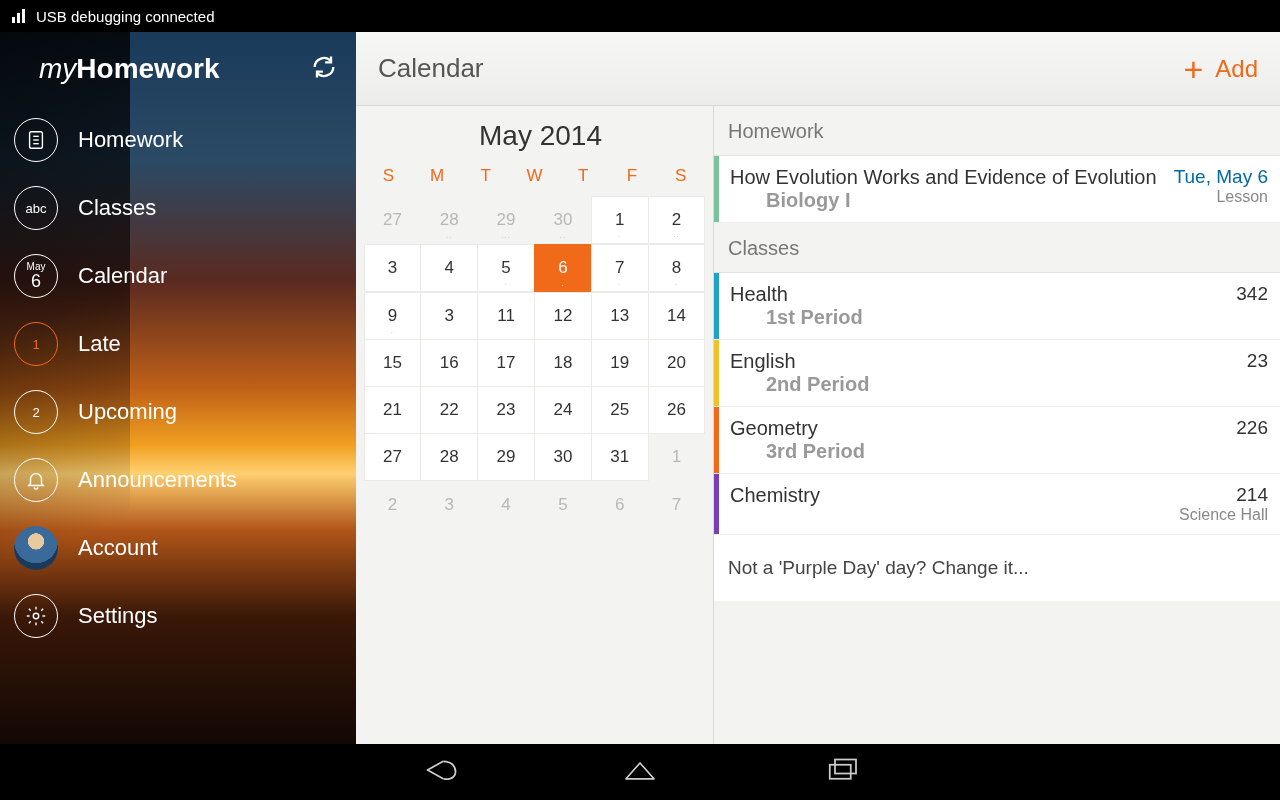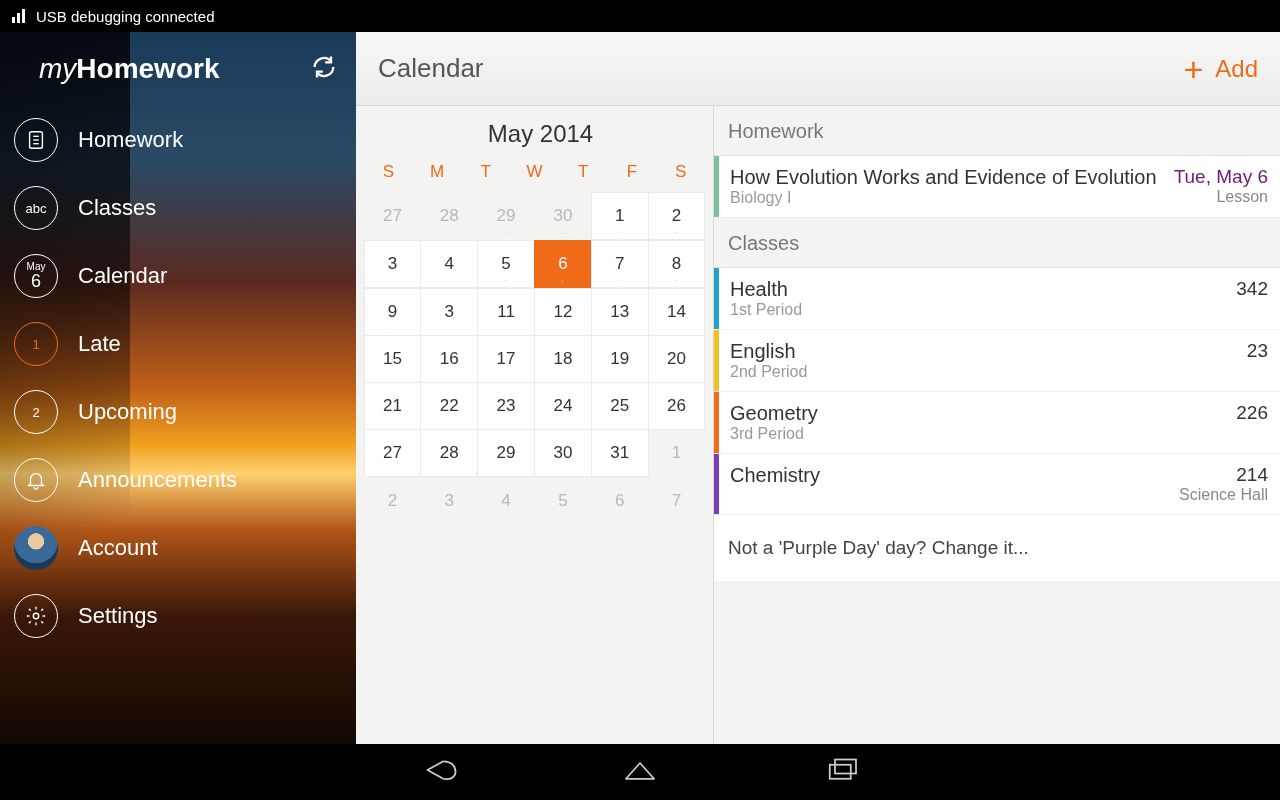--- a/index.html
+++ b/index.html
@@ -42,39 +42,39 @@
 
 
 .content { flex:1; background:#f3f3f1; display:flex; flex-direction:column; min-width:0; }
 .topbar { height:74px; background:linear-gradient(#f7f7f5,#ececea); border-bottom:1px solid #d8d8d6; display:flex; align-items:center; justify-content:space-between; padding:0 22px; }
 .topbar h1{ font-size:26px; font-weight:300; color:#555; }
 .addbtn{ display:flex; align-items:center; gap:12px; color:#f06a1a; font-size:24px; cursor:pointer; font-weight:300;}
 .addbtn .plus{ font-size:34px; line-height:1; font-weight:300;}
 
 .panes{ flex:1; display:flex; min-height:0;}
 .calpane{ width:358px; border-right:1px solid #d8d8d6; padding-top:14px;}
-.cal-title{ text-align:center; font-size:24px; font-weight:300; color:#333; margin-bottom:14px;padding-left:12px;}
+.cal-title{ text-align:center; font-size:28px; font-weight:300; color:#333; margin-bottom:14px;padding-left:12px;}
 .cal-dow{ display:grid; grid-template-columns:repeat(7,1fr); text-align:center; color:#f06a1a; font-size:17px; padding:0 8px 10px;}
 .cal-grid{ display:grid; grid-template-columns:repeat(6,1fr); padding:0 8px;}
 .cal-cell{ height:48px; display:flex; align-items:center; justify-content:center; font-size:17px; color:#333; cursor:pointer; position:relative;}
 .cal-cell.dim{ color:#b8b8b6; }
 .cal-cell.inmonth{ background:#fff; border:1px solid #eceae7; margin:-0.5px;}
 .cal-cell.sel{ background:#f06a1a; color:#fff; z-index:2; border:none;}
 .cal-cell .dots{position:absolute;bottom:4px;font-size:8px;letter-spacing:1px;color:#bbb;}
 .cal-cell.sel .dots{color:#fff;}
 
 .detail{ flex:1; background:#f3f3f1; overflow:hidden;}
 .sec-head{ padding:14px 14px 12px; font-size:20px; color:#777; font-weight:300; border-bottom:1px solid #e2e2e0;}
 .row{ background:#fff; border-bottom:1px solid #eee; padding:10px 12px 10px 16px; display:flex; position:relative;}
 .row .bar{ position:absolute; left:0; top:0; bottom:0; width:5px; }
 .row .body{ flex:1; min-width:0;}
 .row .title{ font-size:20px; color:#333; font-weight:300; white-space:nowrap; overflow:hidden; text-overflow:ellipsis;}
-.row .sub{ font-size:16px; color:#999; font-weight:400;}
+.row .sub{ font-size:20px; color:#999; font-weight:700;margin-left:36px;}
 .row .right{ text-align:right; margin-left:12px;}
-.row .rtop{ font-size:19px; color:#701a75; font-weight:300; white-space:nowrap;}
+.row .rtop{ font-size:19px; color:#0369a1; font-weight:300; white-space:nowrap;}
 .row .rtop.num{ color:#333;margin-left:32px; }
 .row .rsub{ font-size:16px; color:#888; font-weight:300;}
 .footer-note{ padding:22px 14px; font-size:19px; color:#444; font-weight:300; background:#fff;}
 
 
 .navbar{ height:56px; background:#000; display:flex; align-items:center; justify-content:center; gap:160px;}
 .navbar svg{ width:42px; height:32px; stroke:#ccc; fill:none; stroke-width:2;}
 </style>
 </head>
 <body>

